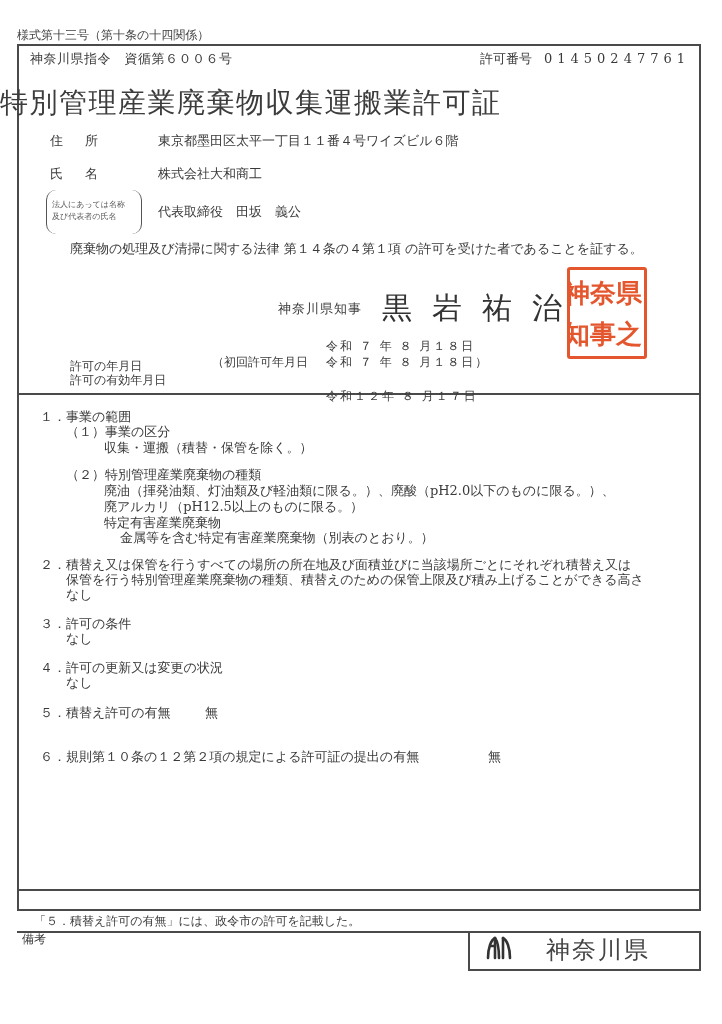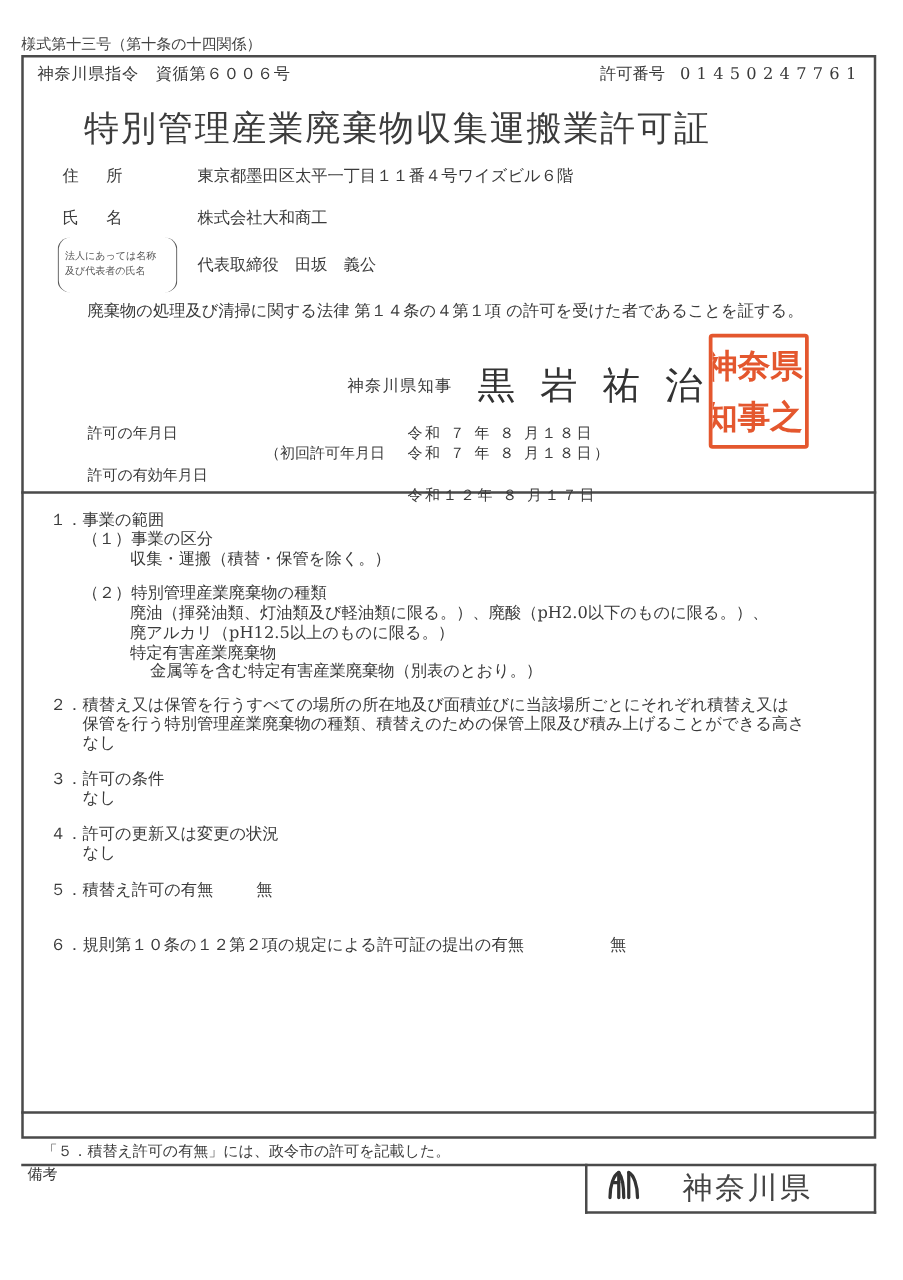--- a/index.html
+++ b/index.html
@@ -28,21 +28,21 @@
   }
   #frame-bottom {
     position: absolute; left: 17px; top: 931px; width: 684px; height: 0;
     border-top: 2px solid #4a4a4a;
   }
 
   #designation { left: 30px; top: 50px; font-size: 13px; letter-spacing: 0.5px; }
   #permit-number-wrap { right: 32px; top: 50px; font-size: 13px; }
   #permit-number-wrap .num { letter-spacing: 5px; margin-left: 12px; }
 
-  #doc-title { left: 0; width: 636px; text-align: center; top: 84px; font-size: 28px; letter-spacing: 1.5px; color: #3c3c3c; font-family: "DejaVu Sans", sans-serif; font-weight: normal; }
+  #doc-title { left: 0; width: 636px; text-align: left; top: 84px; font-size: 28px; letter-spacing: 1.5px; color: #3c3c3c; font-family: "DejaVu Sans", sans-serif; font-weight: normal; }
 
   .field-label { font-size: 13px; }
   .field-value { font-size: 13px; }
   #label-address { left: 50px; top: 132px; letter-spacing: 22px; }
   #value-address { left: 158px; top: 132px; }
   #label-name { left: 50px; top: 165px; letter-spacing: 22px; }
   #value-name { left: 158px; top: 165px; }
 
   #corp-note {
     position: absolute; left: 46px; top: 190px; width: 96px; height: 44px;
@@ -62,21 +62,21 @@
     position: absolute; left: 567px; top: 267px; width: 80px; height: 92px;
     border: 3px solid #e4572e; box-sizing: border-box; border-radius: 3px;
     display: grid; grid-template-columns: repeat(3, 1fr); grid-template-rows: repeat(2, 1fr);
     grid-auto-flow: column; direction: rtl;
     color: #e4572e; font-size: 26px; line-height: 1; text-align: center;
     font-family: "DejaVu Sans", sans-serif; overflow: hidden; padding: 2px;
   }
   #seal span { display: flex; align-items: center; justify-content: center; font-weight: bold; }
 
   .date-row { font-size: 12px; }
-  #label-issue-date { left: 70px; top: 338px; }
+  #label-issue-date { left: 70px; top: 358px; }
   #value-issue-date { left: 326px; top: 338px; letter-spacing: 2px; }
   #label-initial-date { left: 212px; top: 354px; }
   #value-initial-date { left: 326px; top: 354px; letter-spacing: 2px; }
   #label-expiry-date { left: 70px; top: 372px; }
   #value-expiry-date { left: 326px; top: 372px; letter-spacing: 2px; margin-top: 16px; }
 
   .item { font-size: 13px; line-height: 16px; }
   #s1-head { left: 40px; top: 409px; }
   #s1-1-head { left: 66px; top: 424px; }
   #s1-1-val { left: 104px; top: 440px; }

